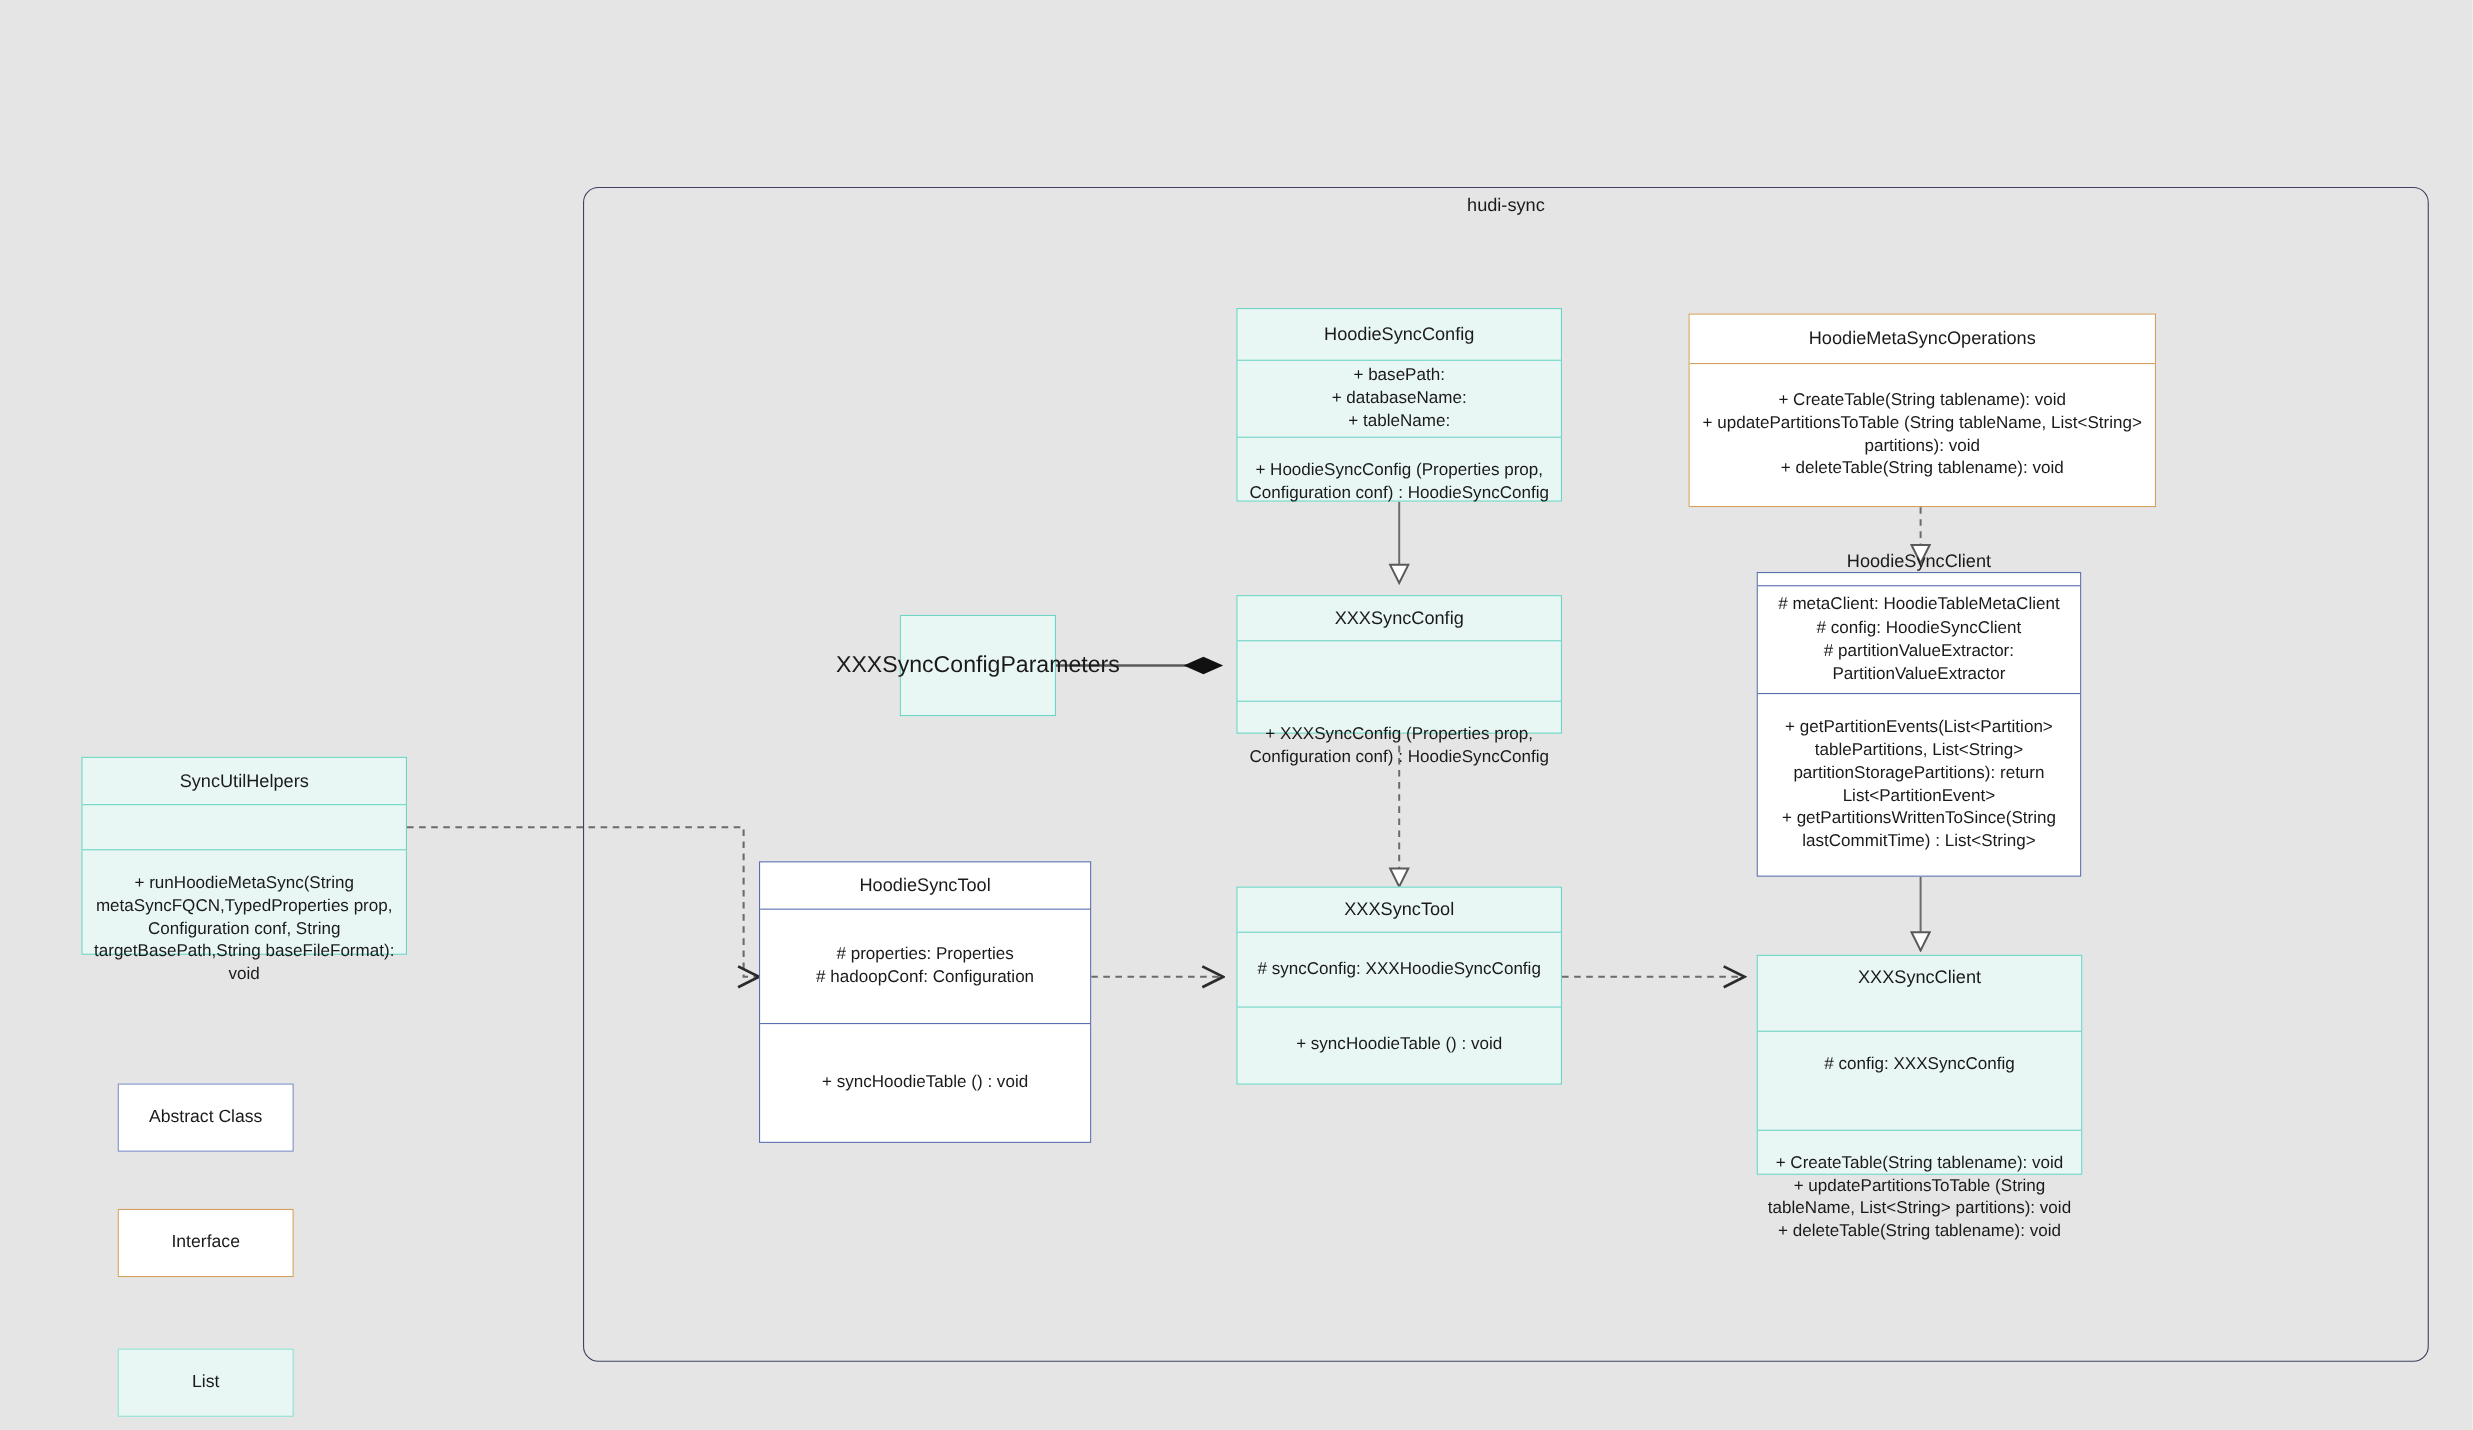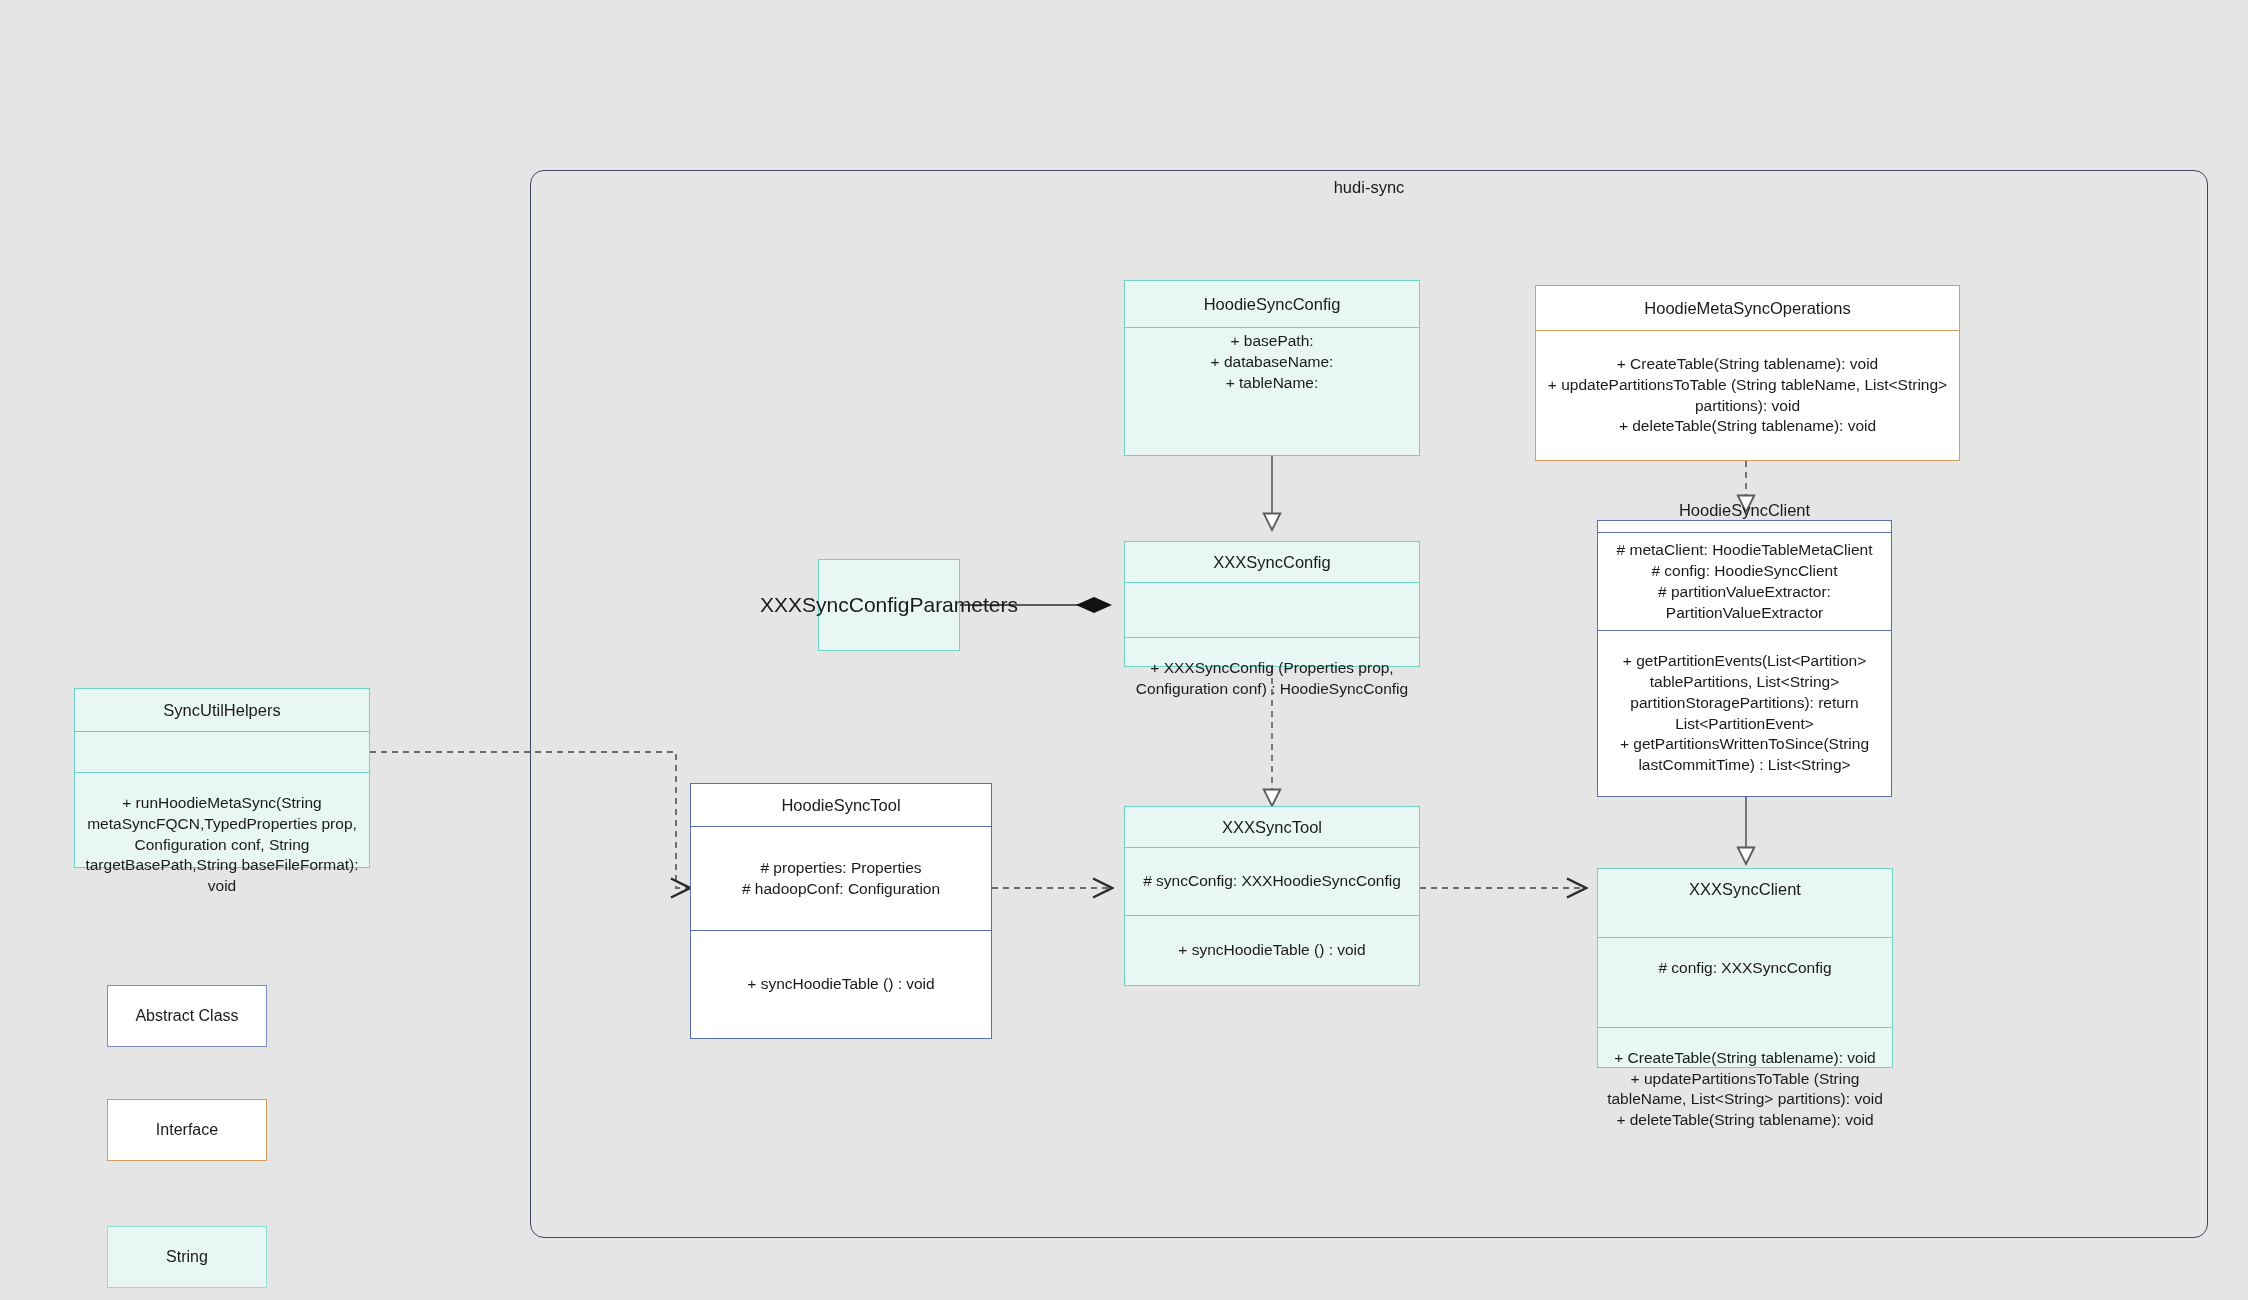--- a/index.html
+++ b/index.html
@@ -151,20 +151,21 @@
   </svg>
 
   <div class="package" style="left:530px; top:170px; width:1678px; height:1068px;"></div>
   <div class="package-title" style="left:530px; top:178px; width:1678px;">hudi-sync</div>
 
   <div class="node cls" style="left:1124px; top:280px; width:296px; height:176px;">
     <div class="sec name" style="height:46px;">HoodieSyncConfig</div>
     <div class="sec body" style="height:70px;">+    basePath:
 +   databaseName:
 +    tableName:</div>
+    <div class="sec body" style="flex:1;">+   HoodieSyncConfig (Properties prop, Configuration conf) : HoodieSyncConfig</div>
   </div>
 
   <div class="node iface" style="left:1535px; top:285px; width:425px; height:176px;">
     <div class="sec name" style="height:44px;">HoodieMetaSyncOperations</div>
     <div class="sec body" style="flex:1;">+    CreateTable(String tablename): void
 +   updatePartitionsToTable (String tableName, List&lt;String&gt; partitions): void
 +    deleteTable(String tablename): void</div>
   </div>
 
   <div class="node abs" style="left:1597px; top:520px; width:295px; height:277px;justify-content:flex-end;">
@@ -213,16 +214,16 @@
 +   deleteTable(String tablename): void</div>
   </div>
 
   <div class="legend-box abs" style="left:107px; top:985px; width:160px; height:62px;">
     <span>Abstract Class</span>
   </div>
   <div class="legend-box iface" style="left:107px; top:1099px; width:160px; height:62px;">
     <span>Interface</span>
   </div>
   <div class="legend-box cls" style="left:107px; top:1226px; width:160px; height:62px;">
-    <span>String</span>
+    <span>List</span>
   </div>
 
 </div>
 
 </body></html>

